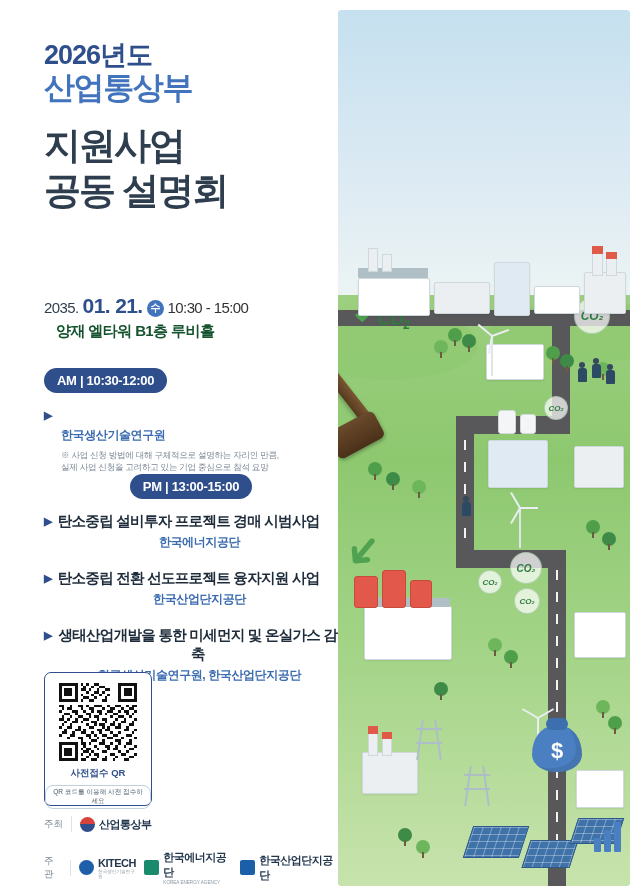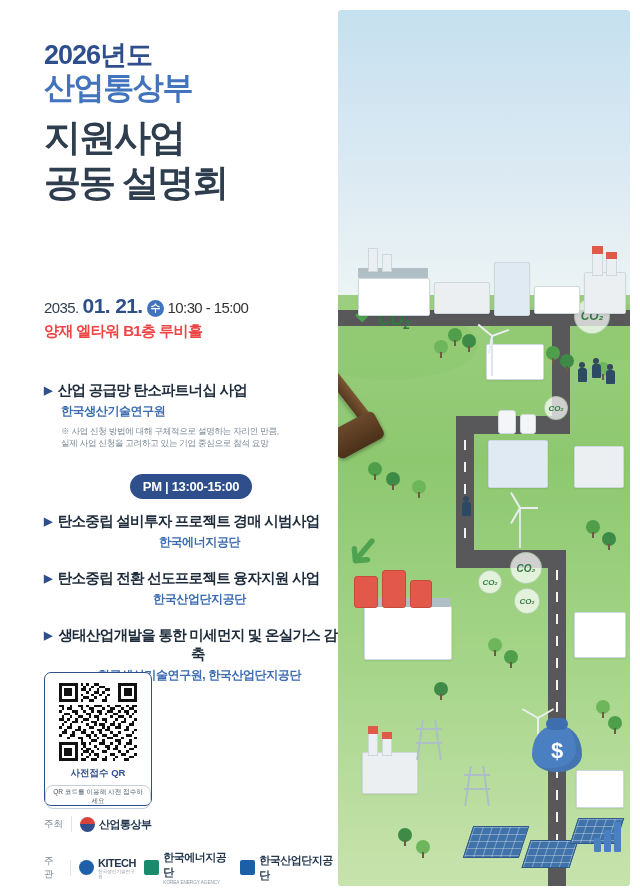--- a/index.html
+++ b/index.html
@@ -200,22 +200,22 @@
   .date-line .d-prefix { font-weight: normal; font-size: 15px; }
   .date-line .d-big { font-size: 21px; color: #2f4f8c; }
   .day-badge {
     display: inline-flex; align-items: center; justify-content: center;
     width: 17px; height: 17px; border-radius: 50%;
     background: #4273bd; color: #fff; font-size: 10px; font-weight: bold;
     position: relative; top: -2px;
   }
   .date-line .d-time { font-weight: normal; font-size: 15px; color: #333; }
   .venue {
-    position: absolute; left: 44px; top: 322px;
-    font-size: 15px; font-weight: bold; color: #ef4444; letter-spacing: -.6px;
+    position: absolute; left: 56px; top: 322px;
+    font-size: 15px; font-weight: bold; color: #14532d; letter-spacing: -.6px;
   }
 
   .session { position: absolute; left: 44px; }
   .session-chip {
     display: inline-block;
     background: #2f4f8c;
     color: #ffffff;
     font-size: 13px;
     font-weight: bold;
     padding: 5px 13px;
@@ -426,37 +426,37 @@
     <div class="chart-bar" style="left:256px; top:828px; width:7px; height:14px;"></div>
     <div class="chart-bar" style="left:266px; top:820px; width:7px; height:22px;"></div>
     <div class="chart-bar" style="left:276px; top:812px; width:7px; height:30px;"></div>
   </div>
 
   <div class="left">
 
     <div class="title-block">
       <div class="t-year">2026년도</div>
       <div class="t-ministry">산업통상부</div>
-      <div class="t-main" style="margin-top:8px">지원사업</div>
+      <div class="t-main" style="margin-top:16px">지원사업</div>
       <div class="t-main" style="margin-top:0">공동 설명회</div>
     </div>
 
     <div class="date-line">
       <span class="d-prefix">2035.</span>
       <span class="d-big">01. 21.</span>
       <span class="day-badge">수</span>
       <span class="d-time">10:30 - 15:00</span>
     </div>
     <div class="venue">양재 엘타워 B1층 루비홀</div>
 
     <div class="session" style="top:368px;">
+      <div class="session-chip">AM | 10:30-12:00</div>
       <div class="prog-item">
         <div class="prog-title">
           <span class="bullet">▶</span>
-          <span>산업 공급망 탄소파트너십 사업</span>
         </div>
         <div class="prog-org">한국생산기술연구원</div>
         <div class="prog-note" style="white-space:pre-line">※ 사업 신청 방법에 대해 구체적으로 설명하는 자리인 만큼,
 실제 사업 신청을 고려하고 있는 기업 중심으로 참석 요망</div>
       </div>
     </div>
 
     <div class="session" style="top:474px;text-align:center;">
       <div class="session-chip">PM | 13:00-15:00</div>
 

